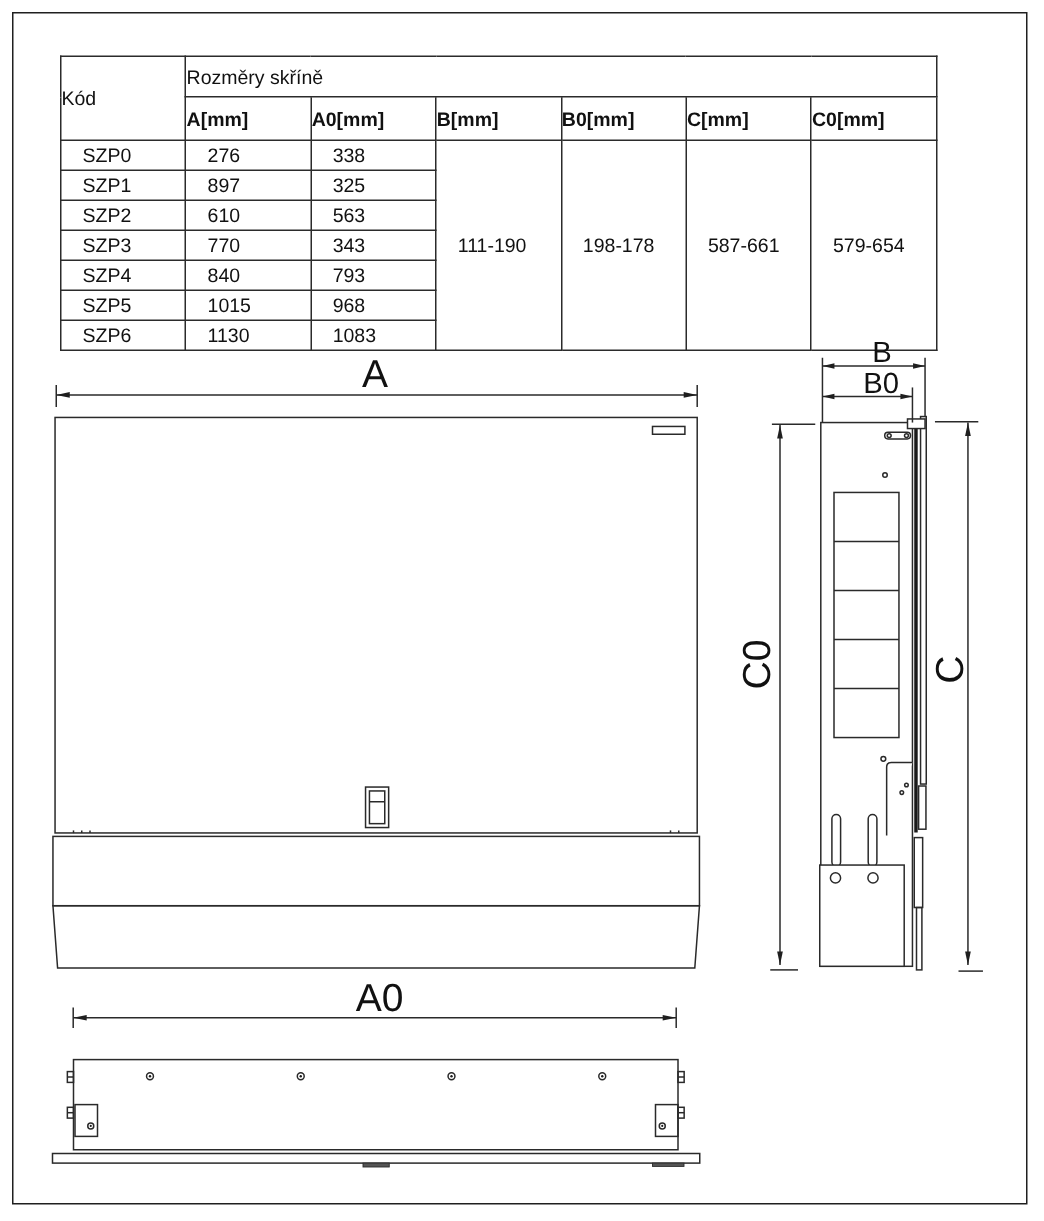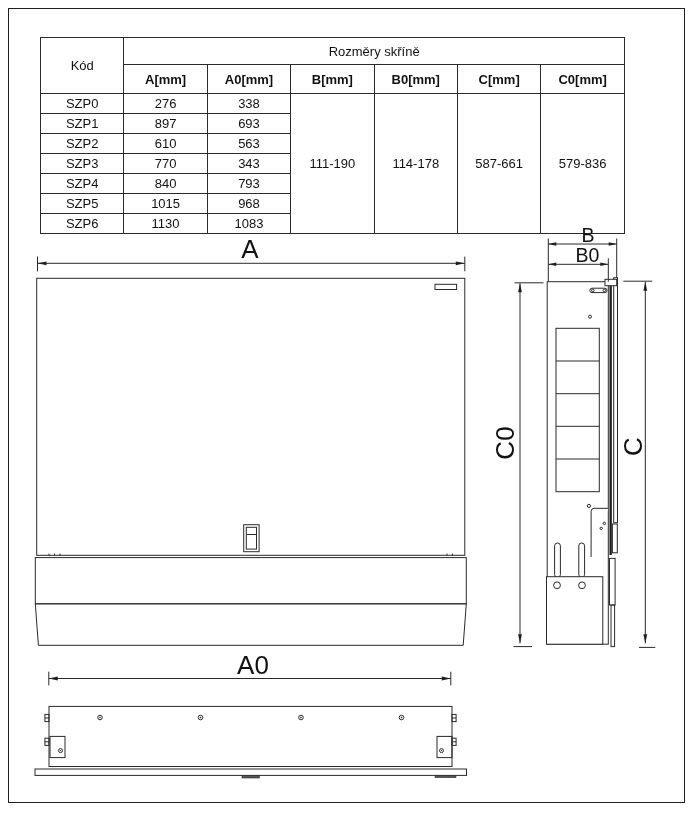--- a/index.html
+++ b/index.html
@@ -2,25 +2,25 @@
 <html><head>
 <meta charset="utf-8">
 <style>
   html,body{margin:0;padding:0;background:#fff;}
   .screen{position:relative;width:696px;height:814px;background:#ffffff;
           font-family:"Liberation Sans","DejaVu Sans",sans-serif;overflow:hidden;}
   .page-border{position:absolute;left:8px;top:8px;width:677px;height:795px;
                border:1.6px solid #1f1f1f;box-sizing:border-box;}
   .dim-table{position:absolute;left:40px;top:37px;border-collapse:collapse;
              table-layout:fixed;width:584px;font-size:13px;color:#111;}
-  .dim-table td{border:1px solid #2b2b2b;text-align:center;vertical-align:middle;
+  .dim-table td{border:1px solid #2b2b2b;vertical-align:middle;
                 padding:0;overflow:hidden;white-space:nowrap;}
   .dim-table tr.hrow1 td{height:26px;}
   .dim-table tr.hrow2 td{height:28px;font-weight:bold;}
-  .dim-table tr.drow td{height:19px;}
+  .dim-table tr.drow td{height:19px;padding-left:14px;}
   svg{position:absolute;left:0;top:0;}
   svg .ln{stroke:#2a2a2a;stroke-width:1;fill:none;}
   svg .fillwhite{fill:#ffffff;}
   svg .arrow{fill:#1f1f1f;stroke:none;}
   svg .dimtext{fill:#111;font-family:"Liberation Sans","DejaVu Sans",sans-serif;}
   svg .big{font-size:26px;}
   svg .mid{font-size:19.5px;}
   svg .dark{fill:#1a1a1a;stroke:none;}
   svg .tab{fill:#555;stroke:#2a2a2a;stroke-width:0.6;}
 </style>
@@ -51,28 +51,28 @@
       <td>B[mm]</td>
       <td>B0[mm]</td>
       <td>C[mm]</td>
       <td>C0[mm]</td>
     </tr>
     <tr class="drow">
       <td>SZP0</td>
       <td>276</td>
       <td>338</td>
       <td rowspan="7">111-190</td>
-      <td rowspan="7">114-178</td>
+      <td rowspan="7">198-178</td>
       <td rowspan="7">587-661</td>
-      <td rowspan="7">579-836</td>
+      <td rowspan="7">579-654</td>
     </tr>
     <tr class="drow">
       <td>SZP1</td>
       <td>897</td>
-      <td>693</td>
+      <td>325</td>
     </tr>
     <tr class="drow">
       <td>SZP2</td>
       <td>610</td>
       <td>563</td>
     </tr>
     <tr class="drow">
       <td>SZP3</td>
       <td>770</td>
       <td>343</td>

